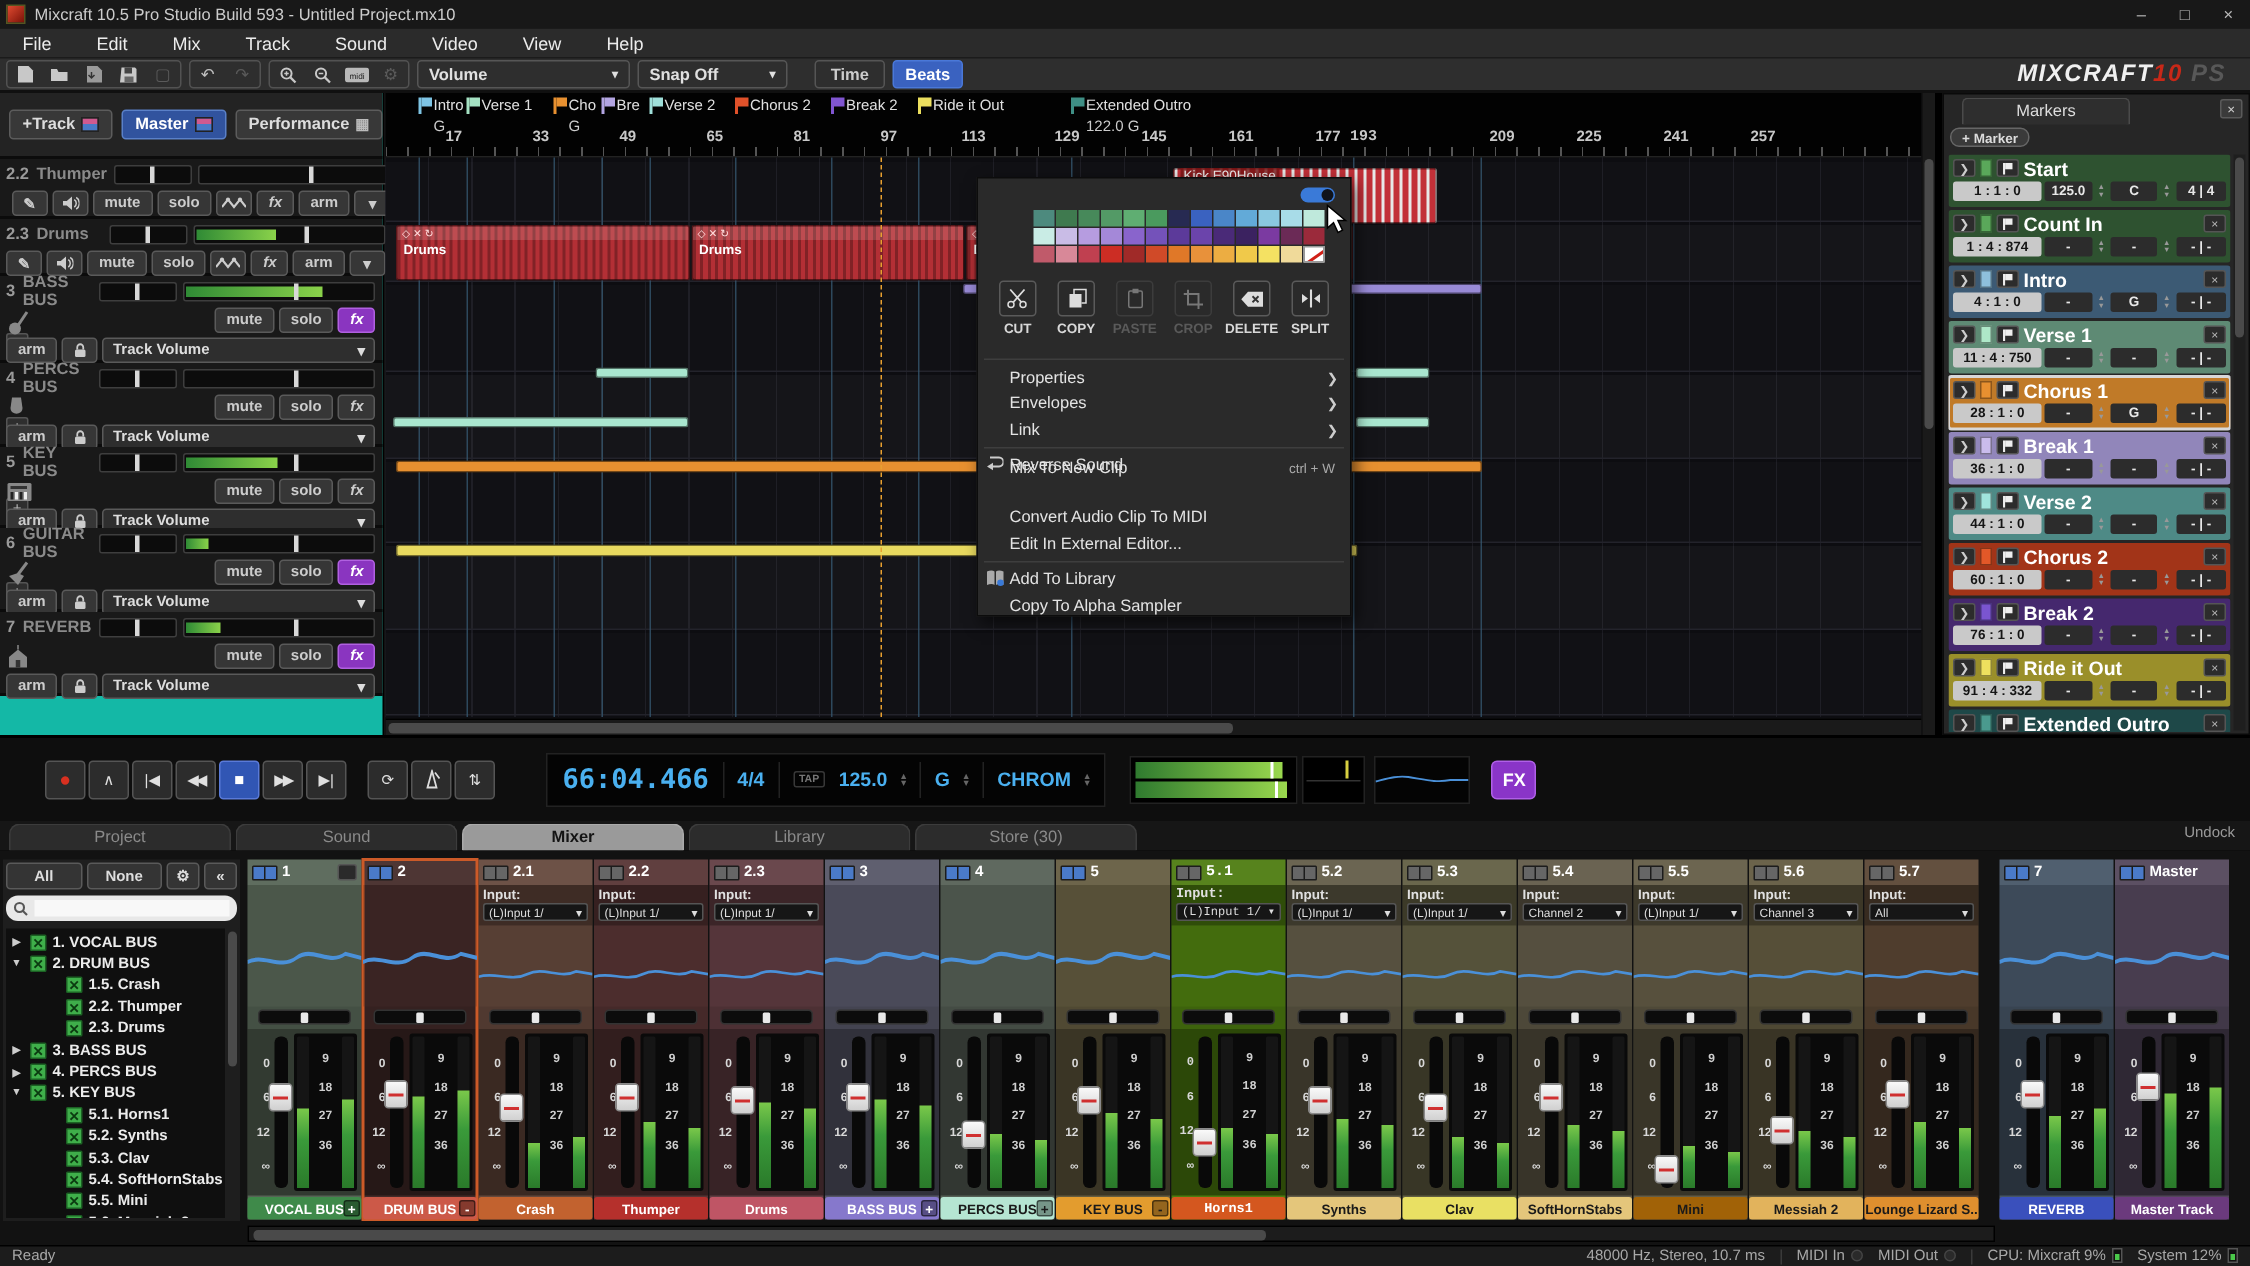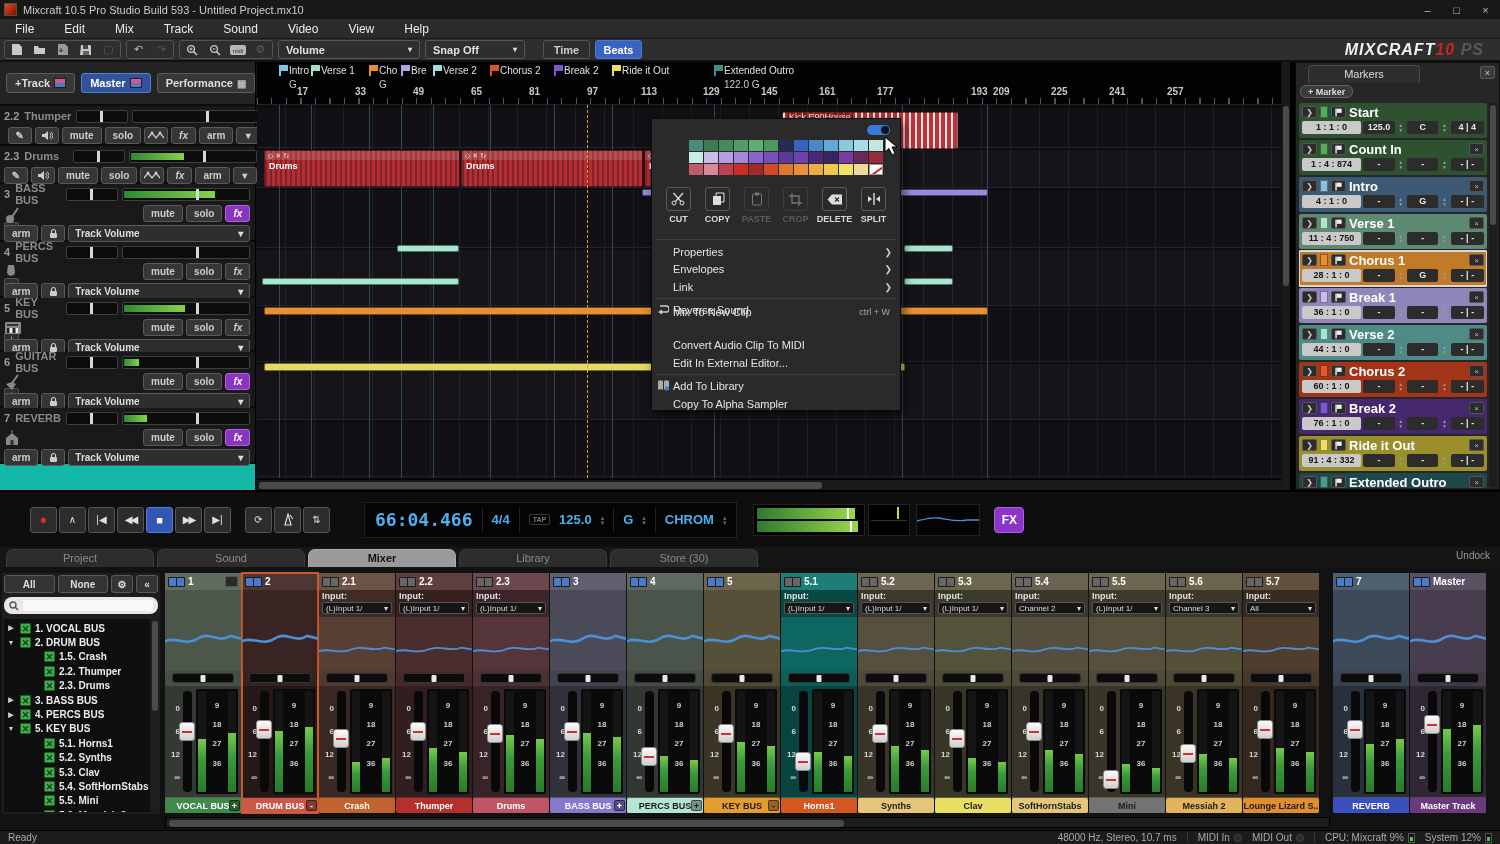--- a/index.html
+++ b/index.html
@@ -596,21 +596,21 @@
         <span class="r-num" style="left: 98px;">33</span>
         <span class="r-num" style="left: 156px;">49</span>
         <span class="r-num" style="left: 214px;">65</span>
         <span class="r-num" style="left: 272px;">81</span>
         <span class="r-num" style="left: 330px;">97</span>
         <span class="r-num" style="left: 384px;">113</span>
         <span class="r-num" style="left: 446px;">129</span>
         <span class="r-num" style="left: 504px;">145</span>
         <span class="r-num" style="left: 562px;">161</span>
         <span class="r-num" style="left: 620px;">177</span>
-        <span class="r-num" style="left: 714px;">193</span>
+        <span class="r-num" style="left: 643px; font-family: Liberation Mono, monospace;">193</span>
         <span class="r-num" style="left: 736px;">209</span>
         <span class="r-num" style="left: 794px;">225</span>
         <span class="r-num" style="left: 852px;">241</span>
         <span class="r-num" style="left: 910px;">257</span>
         <span class="r-marker" style="left: 22px;">
           <span class="flag" style="color: rgb(126, 196, 228);"></span>
           <span>Intro</span>
           <span class="r-sub">G</span>
         </span>
         <span class="r-marker" style="left: 54px;">
@@ -1672,21 +1672,21 @@
             <div class="m-bar">
               <div class="m-fill" style="height: 46%;"></div>
             </div>
           </div>
         </div>
         <div class="s-label" style="background: rgb(227, 156, 46); color: rgb(26, 26, 26);">
           <span>KEY BUS</span>
           <span class="s-suffix">-</span>
         </div>
       </div>
-      <div class="strip" style="background: #0f766e;">
+      <div class="strip" style="background: #4d7c0f; font-family: Liberation Mono, monospace;">
         <div class="s-head">
           <span class="s-chip gray">
             <i></i>
             <i></i>
           </span>
           <span>5.1</span>
         </div>
         <div class="s-input">
           <div class="il">Input:</div>
           <div class="dd">
@@ -1938,21 +1938,21 @@
               <span style="top: 10%;">9</span>
               <span style="top: 29%;">18</span>
               <span style="top: 48%;">27</span>
               <span style="top: 67%;">36</span>
             </div>
             <div class="m-bar">
               <div class="m-fill" style="height: 24%;"></div>
             </div>
           </div>
         </div>
-        <div class="s-label" style="background: #737373; color: rgb(26, 26, 26);">
+        <div class="s-label" style="background: #a16207; color: rgb(26, 26, 26);">
           <span>Mini</span>
         </div>
       </div>
       <div class="strip" style="background: rgb(98, 90, 64);">
         <div class="s-head">
           <span class="s-chip gray">
             <i></i>
             <i></i>
           </span>
           <span>5.6</span>

